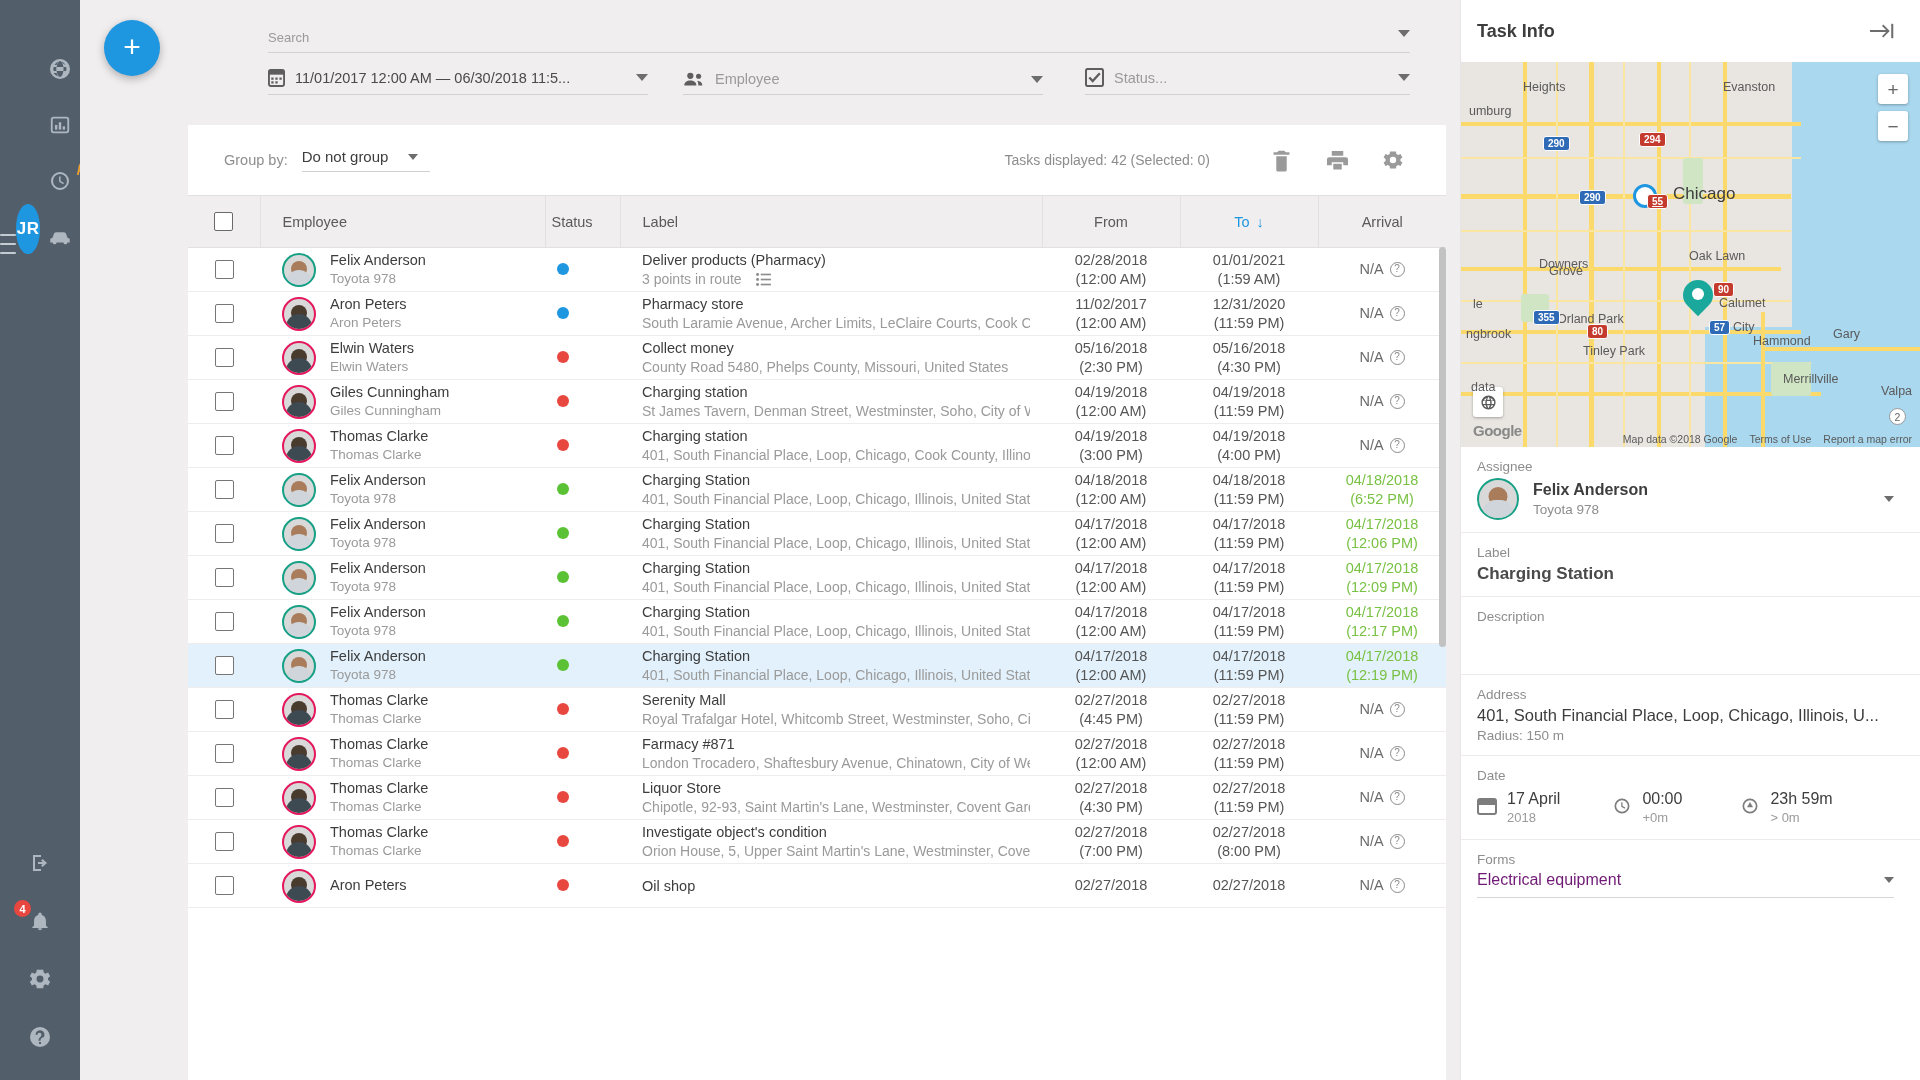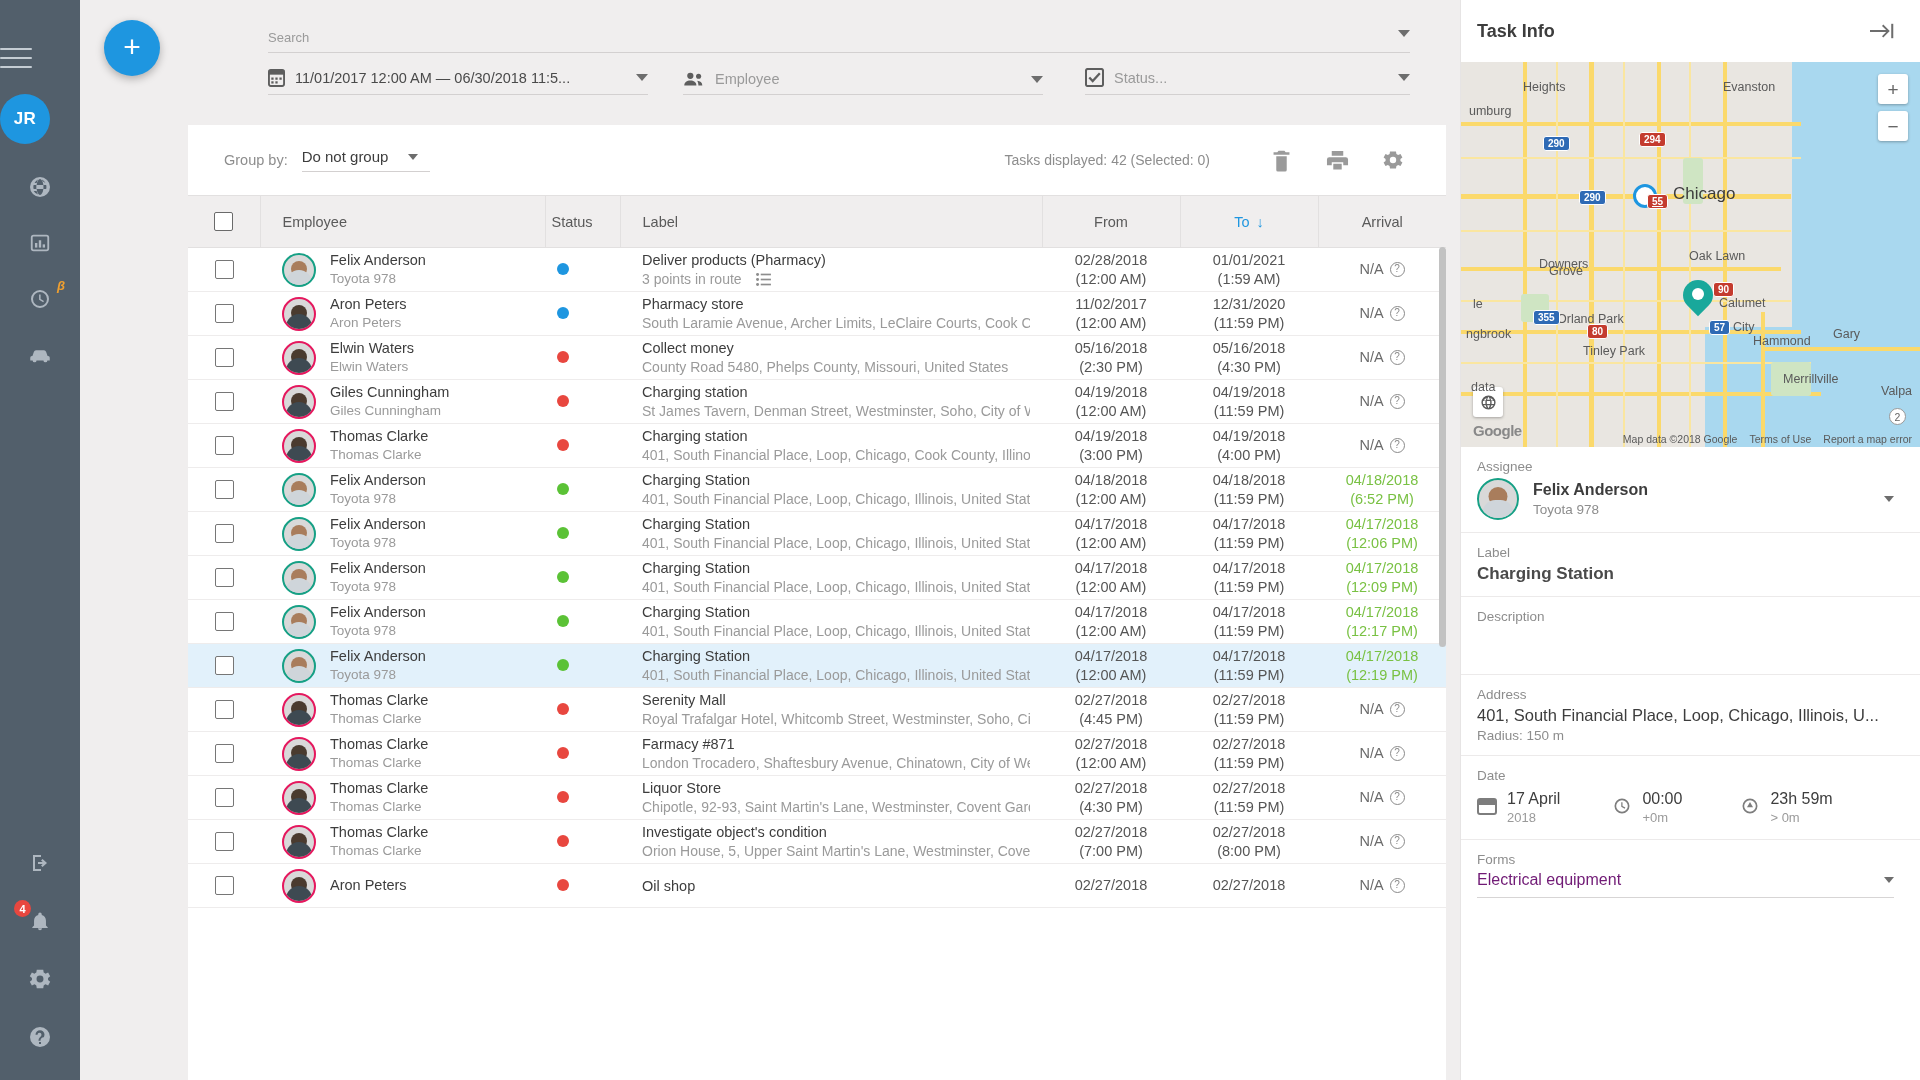--- a/index.html
+++ b/index.html
@@ -11,21 +11,21 @@
     font-size:14px;
   }
   .app { display:flex; width:1920px; height:1080px; }
 
   
   .rail {
     width:80px; background:#525f6b; flex:0 0 80px;
     display:flex; flex-direction:column; align-items:center;
     position:relative;
   }
-  .rail-top { padding-top:48px; display:flex; flex-direction:column; align-items:flex-start; width:100%; }
+  .rail-top { padding-top:26px; display:flex; flex-direction:row; align-items:flex-end; width:100%; }
   .hamburger { width:32px; height:20px; display:flex; flex-direction:column; justify-content:space-between; cursor:pointer; }
   .hamburger span { display:block; height:2px; background:#c4ccd3; border-radius:1px; }
   .avatar-jr {
     width:50px;height:50px;border-radius:50%;background:#1e96e0;color:#fff;
     display:flex;align-items:center;justify-content:center;
     font-size:17px;font-weight:bold;margin-top:26px;letter-spacing:.5px;
   }
   .rail-icons { margin-top:26px; width:100%; display:flex; flex-direction:column; align-items:center; gap:22px; }
   .rail-ico { width:34px;height:34px;display:flex;align-items:center;justify-content:center;position:relative;cursor:pointer; }
   .rail-ico svg { fill:#aeb7c0; }

